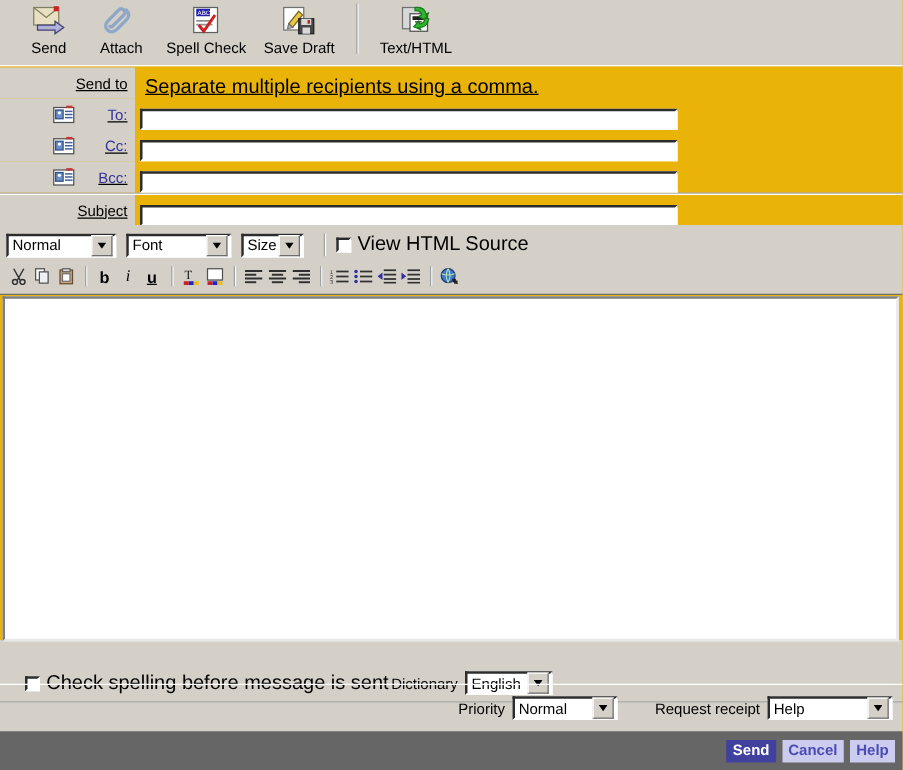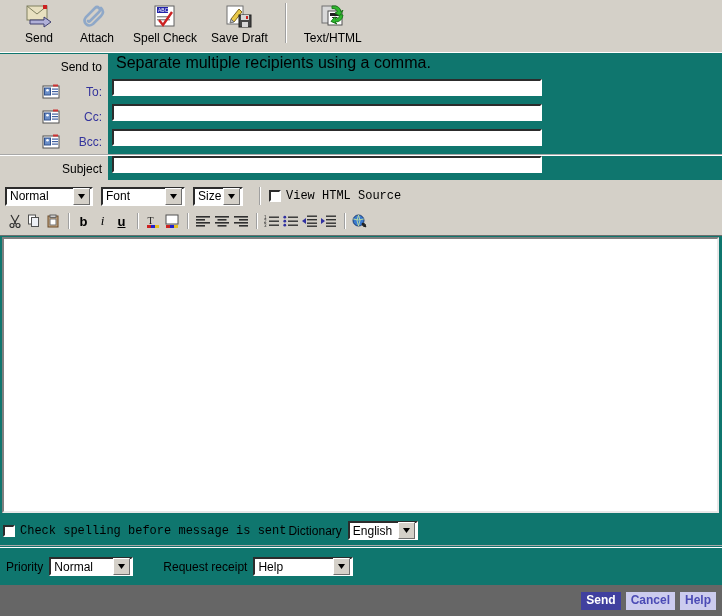--- a/index.html
+++ b/index.html
@@ -2,21 +2,21 @@
 <html><head>
 <meta charset="utf-8">
 <style>
   html,body{margin:0;padding:0;}
   body{
     width:722px;height:616px;overflow:hidden;
     background:#d4d0c8;
     font-family:"Liberation Sans",sans-serif;
     font-size:12px;color:#000;
   }
-  .app{position:relative;width:722px;height:616px;background:#0f766e;}
+  .app{position:relative;width:722px;height:512px;background:#eab308;}
 
   
   .toolbar{
     position:absolute;left:0;top:0;width:722px;height:53px;
     background:#d4d0c8;border-bottom:1px solid #fff;
     box-sizing:border-box;
   }
   .tb-inner{display:flex;align-items:flex-start;padding-left:10px;}
   .tb-btn{
     width:auto;min-width:44px;padding:2px 7px 0 7px;
@@ -25,21 +25,21 @@
   }
   .tb-ico{height:30px;display:flex;align-items:center;justify-content:center;}
   .tb-lbl{font-size:12px;line-height:13px;color:#000;white-space:nowrap;}
   .tb-sep{
     width:1px;height:40px;margin:3px 10px 0 10px;
     background:#a0a0a0;border-right:1px solid #fff;
   }
 
   
   .hdr{position:absolute;left:0;top:54px;width:722px;}
-  .hdr-row{display:flex;align-items:flex-start;height:25px;}
+  .hdr-row{display:flex;align-items:flex-end;height:25px;text-decoration:underline;}
   .lblcell{
     width:108px;min-width:108px;box-sizing:border-box;
     display:flex;align-items:center;justify-content:flex-end;
     padding-right:6px;height:100%;background:#d4d0c8;
   }
   .lblcell.plain{background:#d4d0c8;}
   .ab-ico{margin-right:auto;padding-left:42px;display:flex;cursor:pointer;}
   .lnk{color:#33339c;text-decoration:none;cursor:pointer;font-size:12px;}
   .lbl-static{font-size:12px;color:#000;}
   .fldcell{flex:1;display:flex;align-items:center;padding-left:4px;}
@@ -74,45 +74,46 @@
     border-top:1px solid #fff;border-left:1px solid #fff;
     border-right:1px solid #6e6e6e;border-bottom:1px solid #6e6e6e;
     display:flex;align-items:center;justify-content:center;
   }
   .vsep{width:1px;height:18px;background:#a0a0a0;border-right:1px solid #fff;margin:0 8px;}
   .chk{
     width:12px;height:12px;box-sizing:border-box;background:#fff;
     border:2px inset #dcdcdc;border-top-color:#808080;border-left-color:#808080;
     border-right-color:#fff;border-bottom-color:#fff;cursor:pointer;
   }
-  .chk-lbl{font-size:12px;margin-left:5px;font-family:Liberation Mono, monospace;}
+  .chk-lbl{font-size:16px;margin-left:5px;}
   .ibtn{
     width:17px;height:17px;display:flex;align-items:center;justify-content:center;
     margin-right:2px;cursor:pointer;
   }
   .igrp-sep{width:1px;height:16px;background:#a0a0a0;border-right:1px solid #fff;margin:0 5px;}
 
   
   .editor{
     position:absolute;left:2px;top:237px;width:717px;height:276px;
     box-sizing:border-box;background:#fff;
     border:2px solid #7f7f7f;border-right-color:#e8e8e8;border-bottom-color:#e8e8e8;
   }
 
   
   .spellrow{
-    position:absolute;left:0;top:516px;width:722px;height:30px;
-    display:flex;align-items:center;padding-left:3px;box-sizing:border-box;
+    position:absolute;left:0;top:532px;width:722px;height:30px;
+    display:flex;align-items:center;padding-left:20px;box-sizing:border-box;
     border-bottom:1px solid #a8a8a8;
   }
   
   .priorow{
     position:absolute;left:0;top:547px;width:722px;height:38px;
     display:flex;align-items:center;padding-left:4px;box-sizing:border-box;
     border-top:1px solid #fff;
+    justify-content:flex-end;
   }
   .plbl{font-size:12px;margin:0 6px 0 2px;}
 
   
   .footer{
     position:absolute;left:0;top:585px;width:722px;height:31px;
     background:#666666;display:flex;align-items:center;justify-content:flex-end;
     padding-right:6px;box-sizing:border-box;
   }
   .fbtn{

